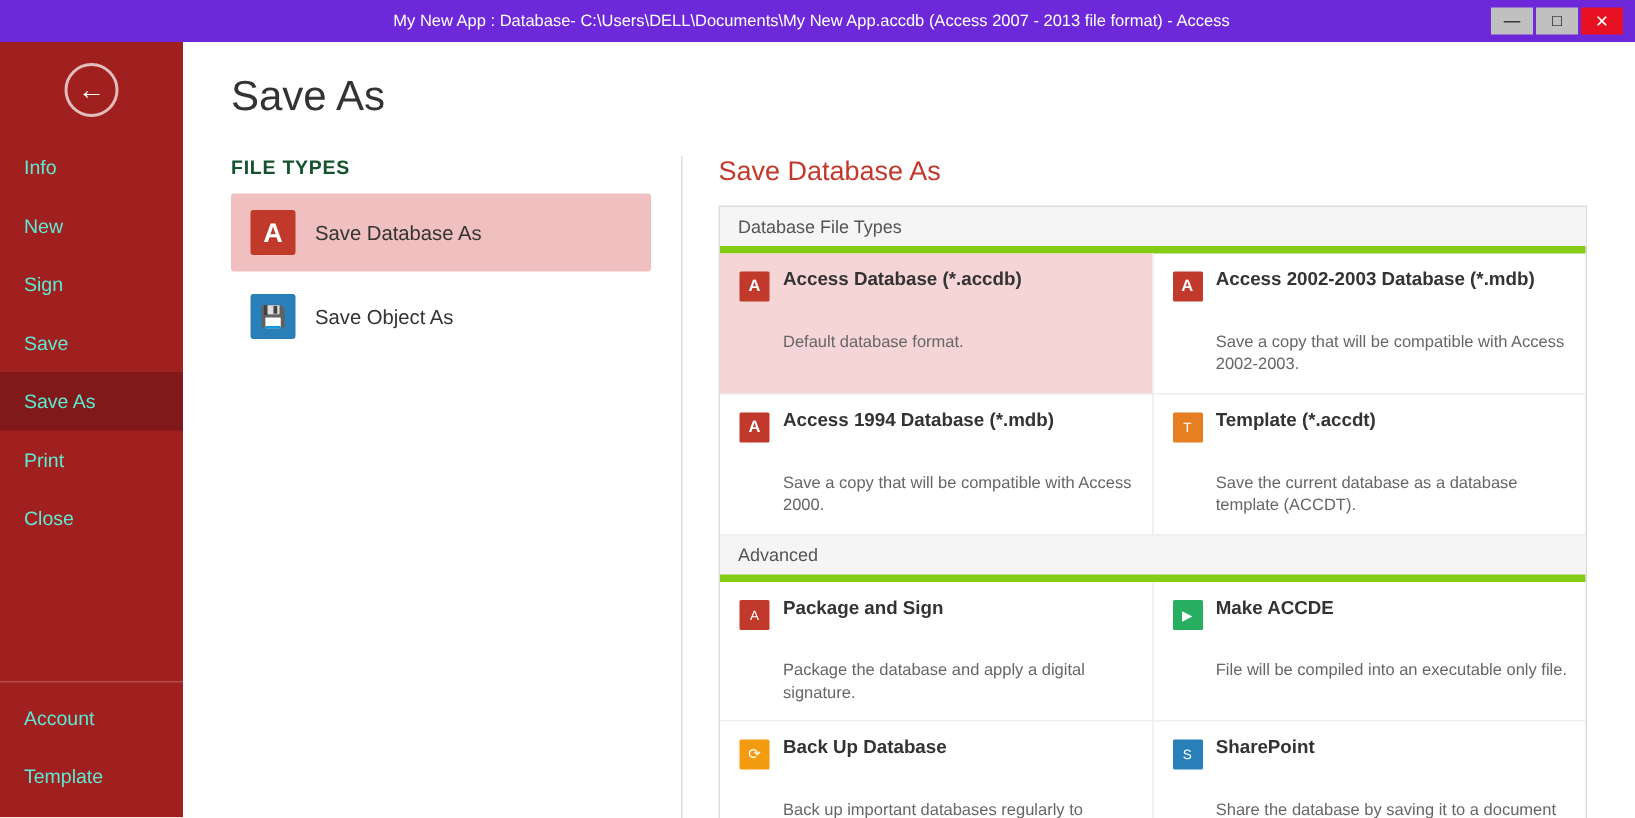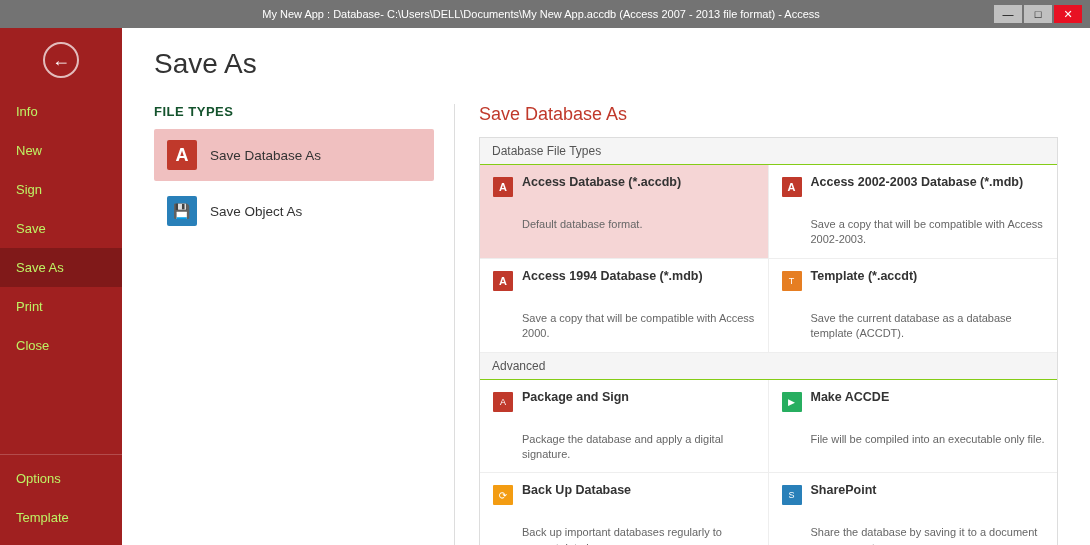--- a/index.html
+++ b/index.html
@@ -1,21 +1,21 @@
 <!DOCTYPE html>
 <html><head>
   <meta charset="utf-8">
   <style>
     * { margin: 0; padding: 0; box-sizing: border-box; }
     body { font-family: 'Segoe UI', Arial, sans-serif; background: #fff; width: 1090px; height: 545px; overflow: hidden; display: flex; flex-direction: column; }
 
     
     .title-bar {
       height: 28px;
-      background: #737373;
+      background: #6d28d9;
       display: flex;
       align-items: center;
       justify-content: space-between;
       padding: 0 8px;
     }
     .title-bar-text {
       color: #fff;
       font-size: 11px;
       flex: 1;
       text-align: center;
@@ -66,21 +66,21 @@
     }
 
     .sidebar-nav {
       display: flex;
       flex-direction: column;
       flex: 1;
     }
 
     .sidebar-item {
       padding: 12px 16px;
-      color: #bef264;
+      color: #5eead4;
       font-size: 13px;
       cursor: pointer;
       display: flex;
       align-items: center;
     }
     .sidebar-item.active {
       background: rgba(0,0,0,0.2);
     }
 
     .sidebar-divider {
@@ -198,21 +198,21 @@
     .db-file-types-box {
       border: 1px solid #ddd;
       border-radius: 0;
     }
 
     .db-section-header {
       background: #f5f5f5;
       padding: 6px 12px;
       font-size: 12px;
       color: #555;
-      border-bottom: 1px solid #84cc16;
+      border-bottom: 5px solid #84cc16;
     }
 
     .db-items-grid {
       display: grid;
       grid-template-columns: 1fr 1fr;
     }
 
     .db-item {
       padding: 10px 12px;
       cursor: pointer;
@@ -388,21 +388,21 @@
       <div class="sidebar-item">
         <span>Print</span>
       </div>
       <div class="sidebar-item">
         <span>Close</span>
       </div>
     </div>
     <div class="sidebar-divider"></div>
     <div class="sidebar-bottom">
       <div class="sidebar-item">
-        <span>Options</span>
+        <span>Account</span>
       </div>
       <div class="sidebar-item">
         <span>Template</span>
       </div>
     </div>
   </div>
 
   <div class="content-area">
     <div class="page-title">Save As</div>
 

